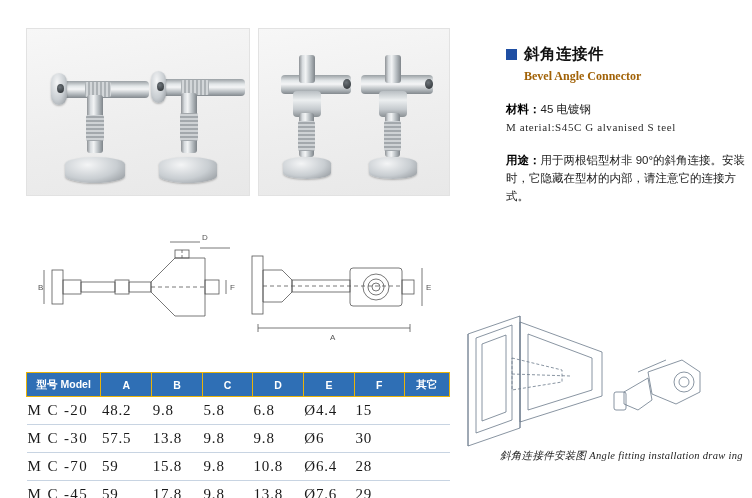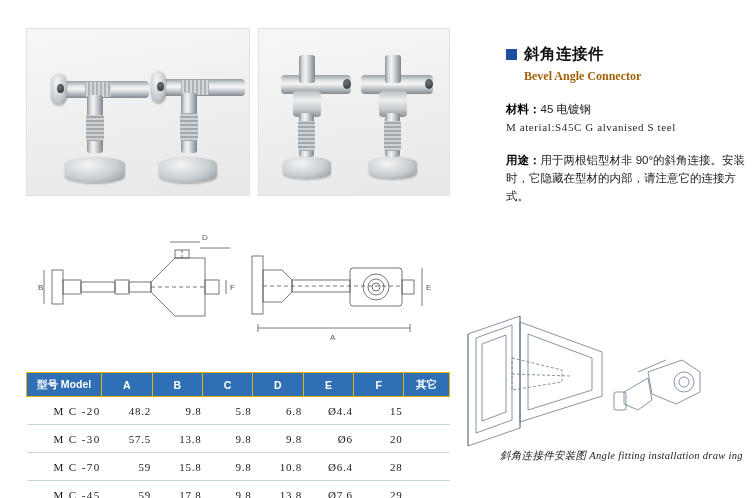--- a/index.html
+++ b/index.html
@@ -117,26 +117,26 @@
   #spec-table th {
     background: #2f6fb5;
     color: #ffffff;
     font-weight: bold;
     height: 21px;
     border: 1px solid #eab308;
     font-size: 10.5px;
   }
   #spec-table td {
     height: 25px;
-    text-align: right;
+    text-align: left;
     border-bottom: 1px solid #c8d4e2;
     color: #1a1a1a;
     font-family: "Liberation Serif", serif;
     letter-spacing: 0.8px;
-    font-size: 11px;
+    font-size: 15px;
   }
   #spec-table tr td:first-child { letter-spacing: 1.4px; }
   .col-model { width: 76px; }
   .col-n { width: 50px; }
   .col-other { width: 46px; }
 </style>
 </head>
 <body>
 
 <div class="photo-panel" id="photo-left">
@@ -312,21 +312,21 @@
       <td>15</td>
       <td></td>
     </tr>
     <tr>
       <td>M C -30</td>
       <td>57.5</td>
       <td>13.8</td>
       <td>9.8</td>
       <td>9.8</td>
       <td>Ø6</td>
-      <td>20</td>
+      <td>30</td>
       <td></td>
     </tr>
     <tr>
       <td>M C -70</td>
       <td>59</td>
       <td>15.8</td>
       <td>9.8</td>
       <td>10.8</td>
       <td>Ø6.4</td>
       <td>28</td>

